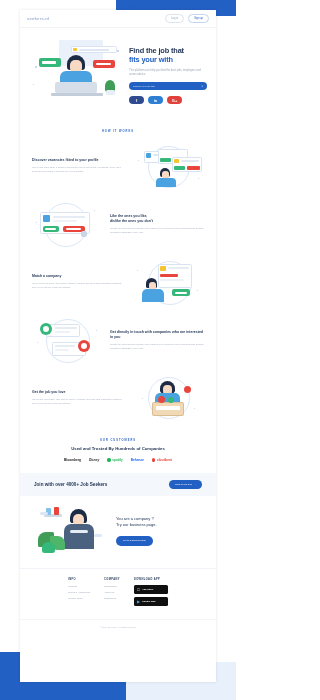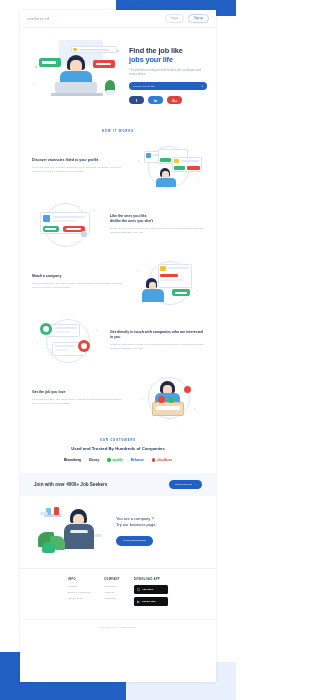--- a/index.html
+++ b/index.html
@@ -145,22 +145,22 @@
 
       <div class="dot" style="left:78px;top:44px;width:10px;height:12px;background:#3f9d57;border-radius:50% 50% 20% 20%;"></div>
       <div class="card" style="left:79px;top:54px;width:9px;height:5px;background:#e8eef6;border:none;"></div>
 
       <div class="dot" style="left:8px;top:30px;width:1.6px;height:1.6px;background:#bcd2ee;"></div>
       <div class="dot" style="left:90px;top:14px;width:1.6px;height:1.6px;background:#bcd2ee;"></div>
       <div class="dot" style="left:6px;top:48px;width:1.4px;height:1.4px;background:#bcd2ee;"></div>
     </div>
     <div class="hero-copy">
       <div class="h1">
-        <span>Find the job like</span><br>
-        <span class="accent">jobs your life</span>
+        <span>Find the job that</span><br>
+        <span class="accent">fits your with</span>
       </div>
       <div class="hero-sub">This platform can help you find the best jobs, employers and career advice.</div>
       <div class="searchbar">
         <span>Search your job title</span>
         <span>⚲</span>
       </div>
       <div class="social">
         <div class="sbtn sb-fb">f</div>
         <div class="sbtn sb-li">in</div>
         <div class="sbtn sb-gp">G+</div>

